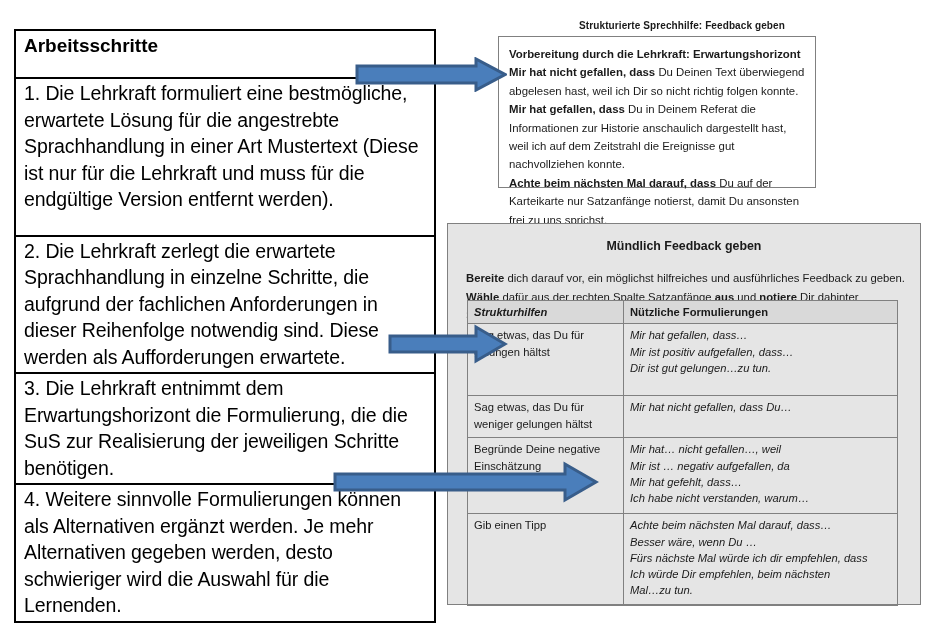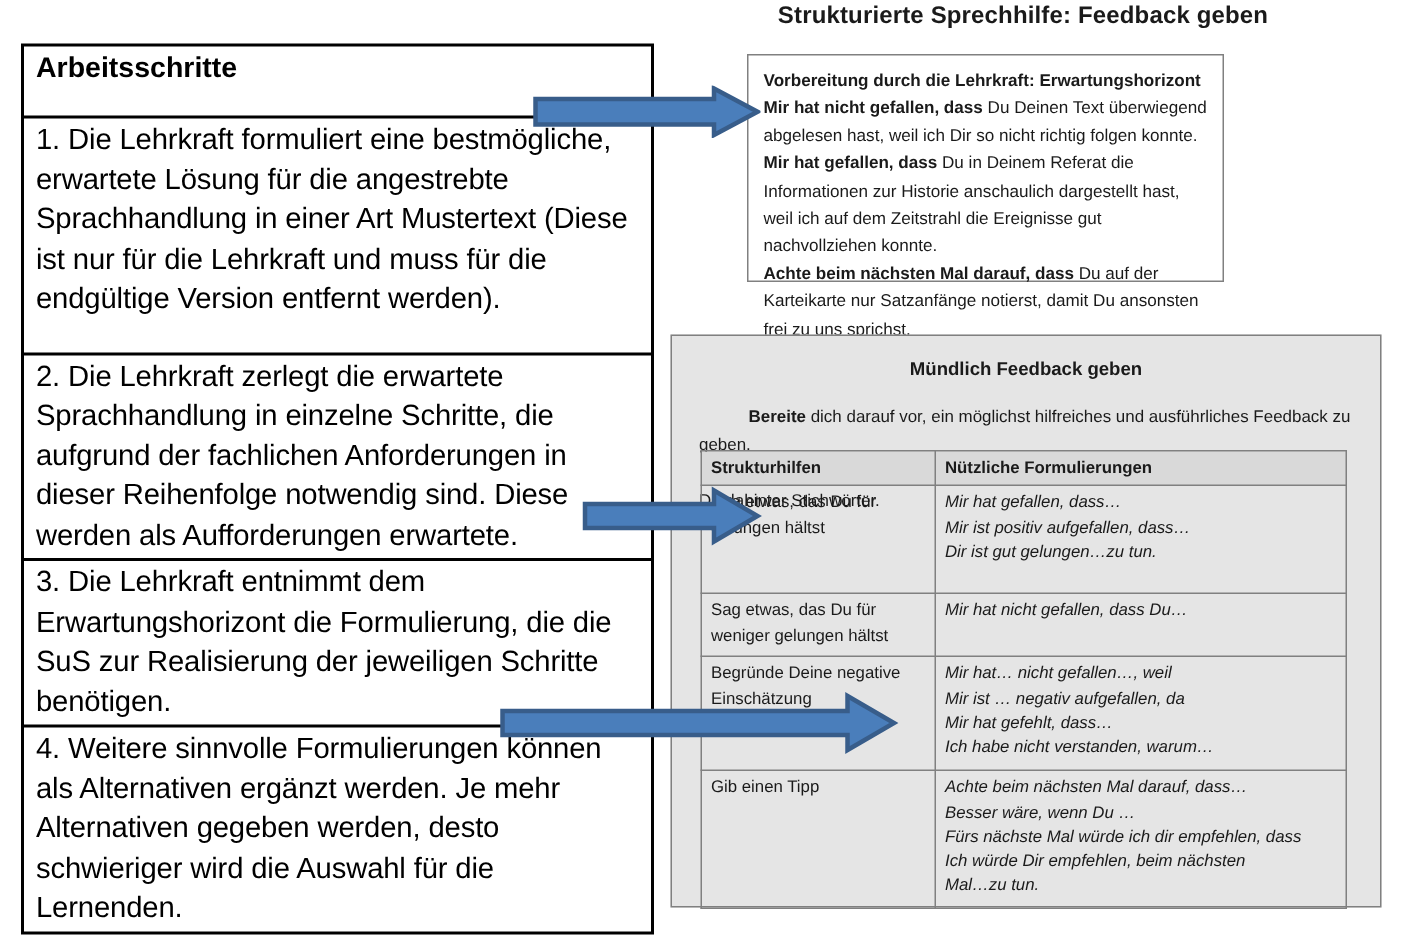--- a/index.html
+++ b/index.html
@@ -40,24 +40,24 @@
     font-size:19.5px;
     line-height:26.5px;
     letter-spacing:-0.1px;
   }
   .lt-body b{font-weight:normal;}
   .pad-bottom{padding-bottom:22px;}
 
   
   .tr-title{
     position:absolute;
-    left:498px;top:2px;
+    left:498px;top:20px;
     width:368px;
     text-align:center;
-    font-size:16px;
+    font-size:10px;
     font-weight:bold;
     color:#1a1a1a;
     letter-spacing:0.1px;
   }
   .tr-box{
     position:absolute;
     left:498px;top:36px;
     width:318px;height:152px;
     border:1px solid #808080;
     box-sizing:border-box;
@@ -100,21 +100,21 @@
     color:#1a1a1a;
     margin:15px 0 0 0;
   }
   .br-intro{
     margin:16px 0 0 0;
     padding:0 14px 0 18px;
     font-size:11.3px;
     line-height:18.5px;
     color:#1a1a1a;
   }
-  .br-intro b{font-weight:bold;margin-left:33px;}
+  .br-intro b{font-weight:bold;}
 
   
   .tbl{
     position:absolute;
     left:19px;top:76px;
     width:406px;
     border-collapse:collapse;
     table-layout:fixed;
     font-size:11.2px;
     color:#1a1a1a;
@@ -122,21 +122,21 @@
   .tbl td,.tbl th{
     border:1px solid #808080;
     vertical-align:top;
     padding:3px 5px 4px 6px;
     line-height:16.3px;
   }
   .tbl th{
     background:#d9d9d9;
     text-align:left;
     font-weight:bold;
-    padding-top:3px;padding-bottom:3px;
+    padding-top:3px;padding-bottom:3px;font-style:italic;
   }
   .tbl .c1{width:144px;}
   .tbl .c2{width:262px;font-style:italic;}
   .tbl .c2 div{white-space:nowrap;}
   .tbl .c1 div{line-height:16.3px;}
   .rowpad-1{height:64px;}
   .rowpad-2{height:34px;}
   .rowpad-3{height:34px;}
   .rowpad-4{height:68px;}
   .rowpad-5{height:84px;}

